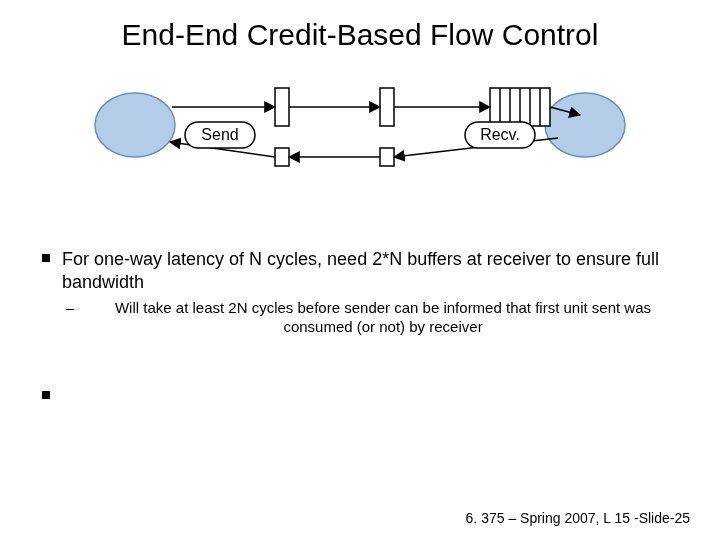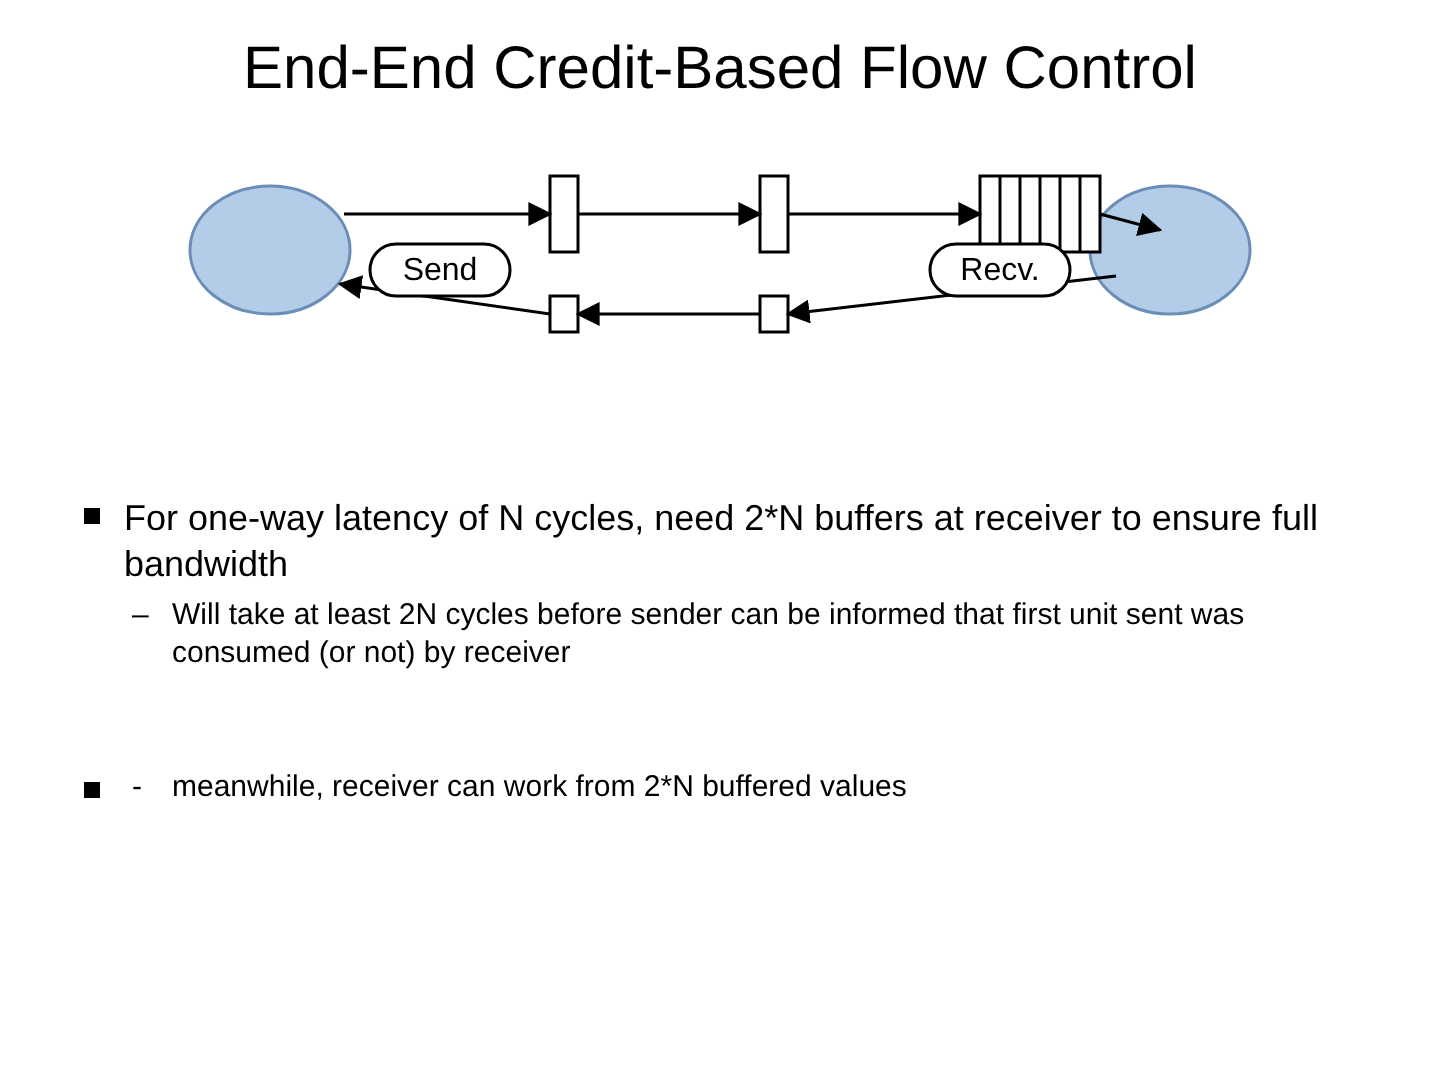--- a/index.html
+++ b/index.html
@@ -4,21 +4,21 @@
 <style>
   html,body{margin:0;padding:0;width:720px;height:540px;background:#fff;font-family:Arial,Helvetica,sans-serif;color:#000;}
   .slide{position:relative;width:720px;height:540px;}
   .title{position:absolute;top:18px;left:0;width:720px;text-align:center;font-size:30px;font-weight:400;}
   .diagram{position:absolute;top:70px;left:80px;width:560px;height:110px;}
   .bullets{position:absolute;top:200px;left:40px;width:640px;font-size:18px;line-height:1.25;}
   ul.outer{list-style:none;padding:0;margin:0;}
   ul.outer>li{position:relative;padding-left:22px;margin-bottom:10px;margin-top:48px;}
   ul.outer>li::before{content:"";position:absolute;left:2px;top:6px;width:8px;height:8px;background:#000;}
   ul.inner{list-style:none;padding:0;margin:6px 0 0 0;}
-  ul.inner>li{position:relative;padding-left:24px;font-size:15px;margin-top:4px;}
+  ul.inner>li{position:relative;padding-left:24px;font-size:15px;margin-top:4px;text-align:center;}
   ul.inner>li.dash::before{content:"\2013";position:absolute;left:4px;top:0;}
   ul.inner>li.hyphen::before{content:"-";position:absolute;left:4px;top:0;}
   .footer{position:absolute;right:30px;bottom:14px;font-size:14px;}
 </style>
 </head>
 <body>
 <div class="slide">
 
 <div class="title">End-End Credit-Based Flow Control</div>
 
@@ -67,21 +67,19 @@
 
 <div class="bullets">
   <ul class="outer">
     <li>
       <span>For one-way latency of N cycles, need 2*N buffers at receiver to ensure full bandwidth</span>
       <ul class="inner">
         <li class="dash">Will take at least 2N cycles before sender can be informed that first unit sent was consumed (or not) by receiver</li>
       </ul>
     </li>
     <li>
-      <ul class="inner">
-        <li class="hyphen">meanwhile, receiver can work from 2*N buffered values</li>
-      </ul>
     </li>
   </ul>
 </div>
 
+<div class="footer">6. 375 – Spring 2007, L 15 -Slide-25</div>
 
 </div>
 
 </body></html>

